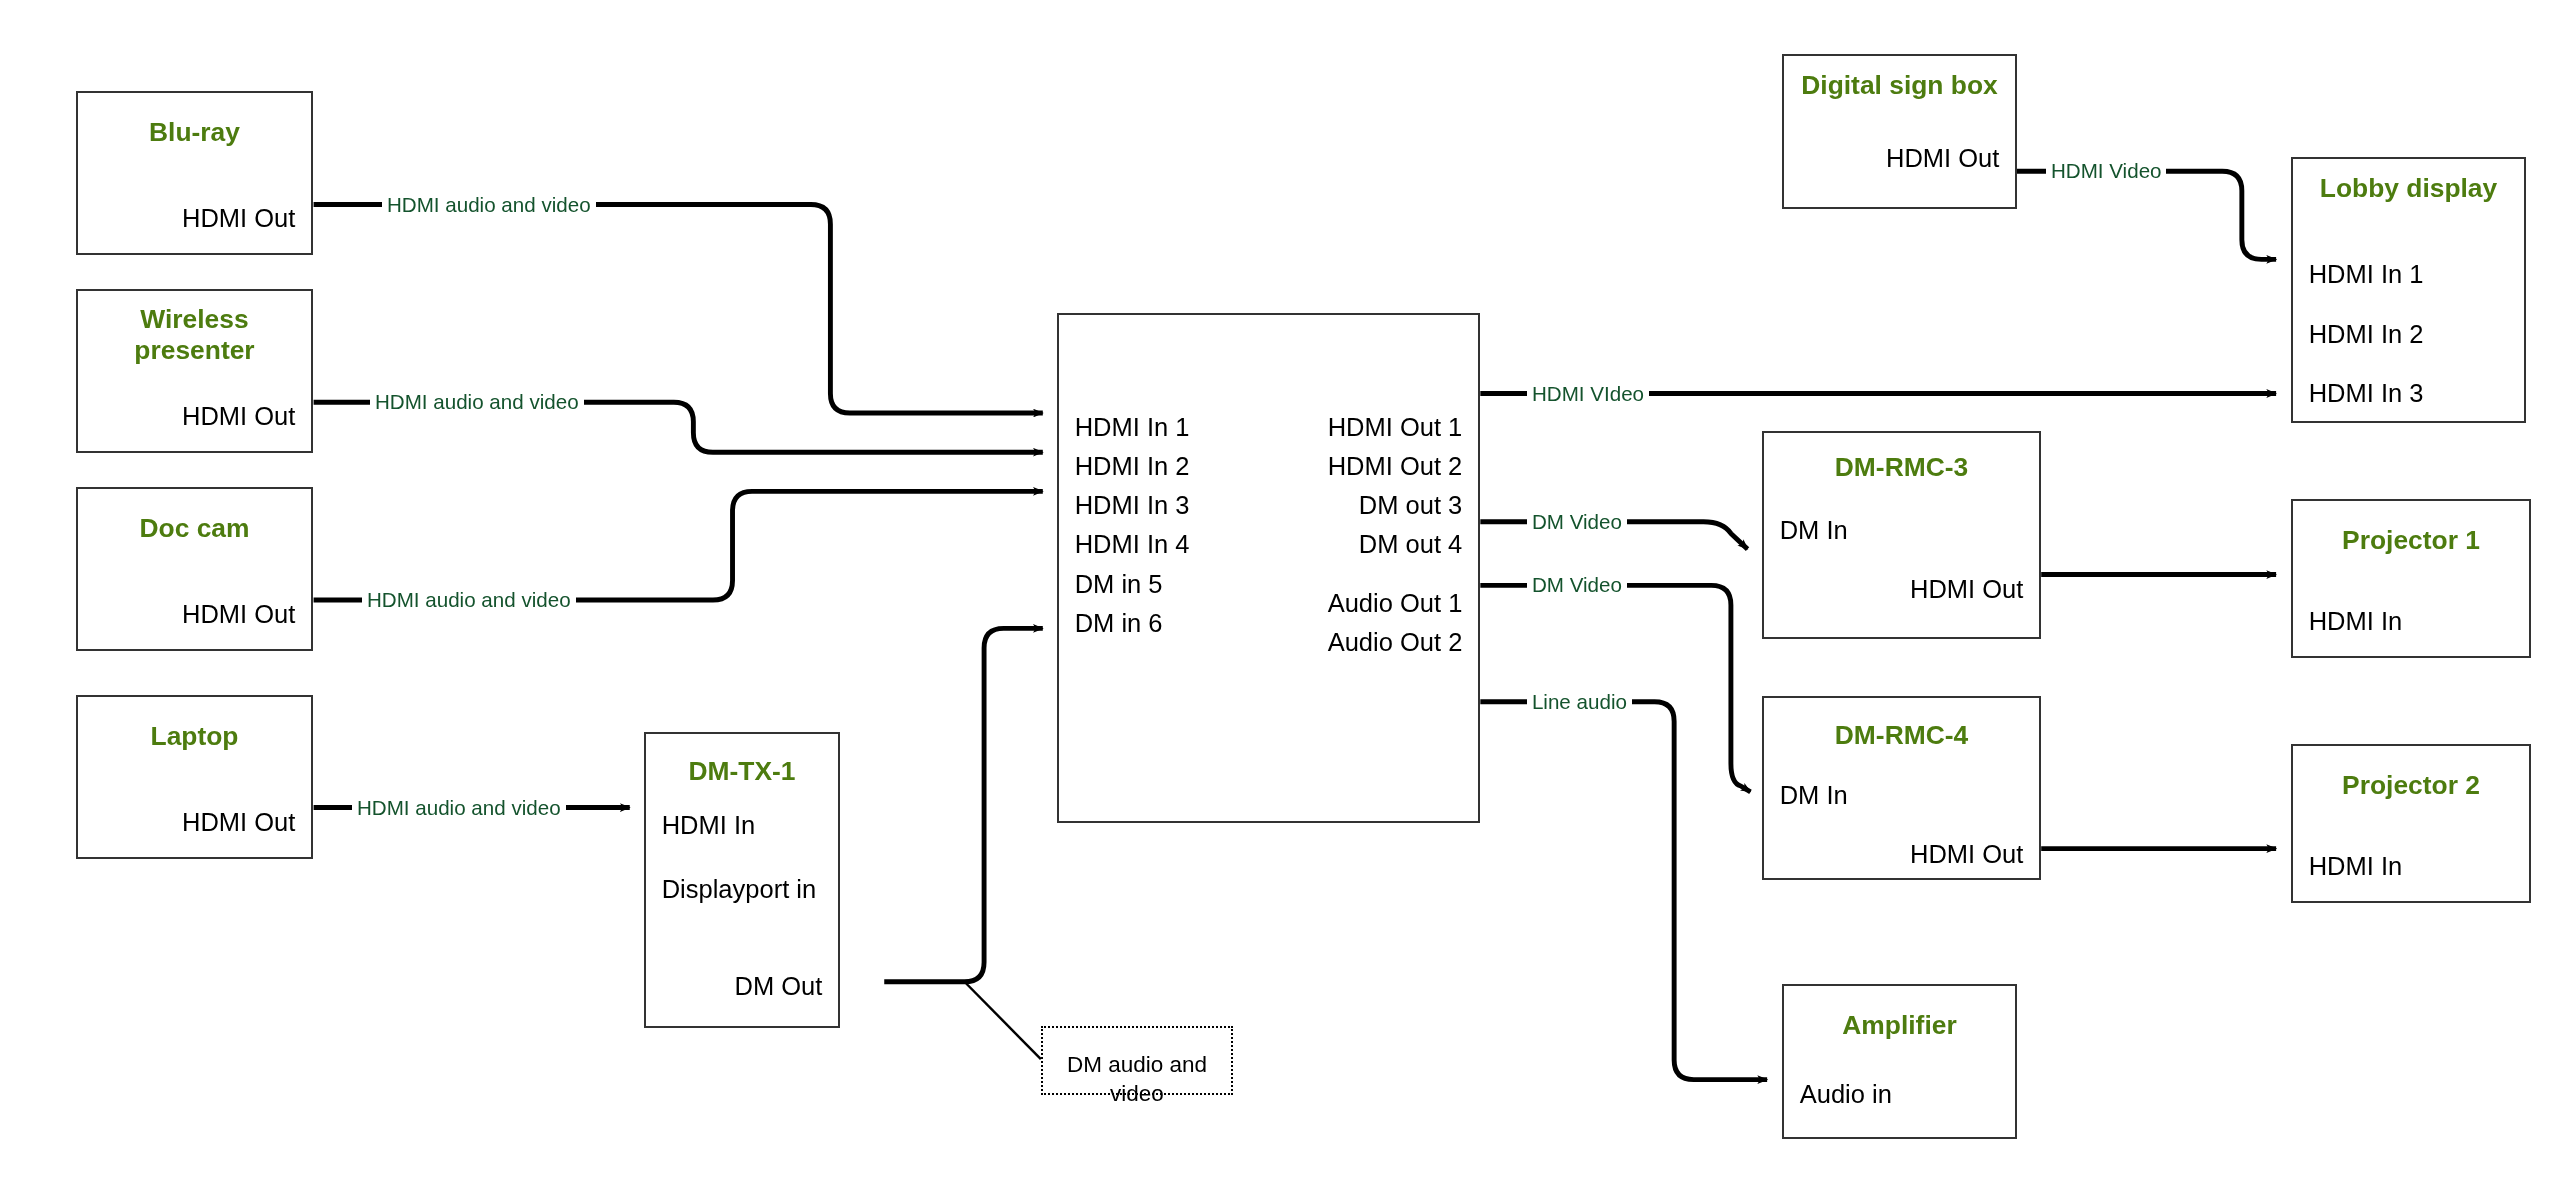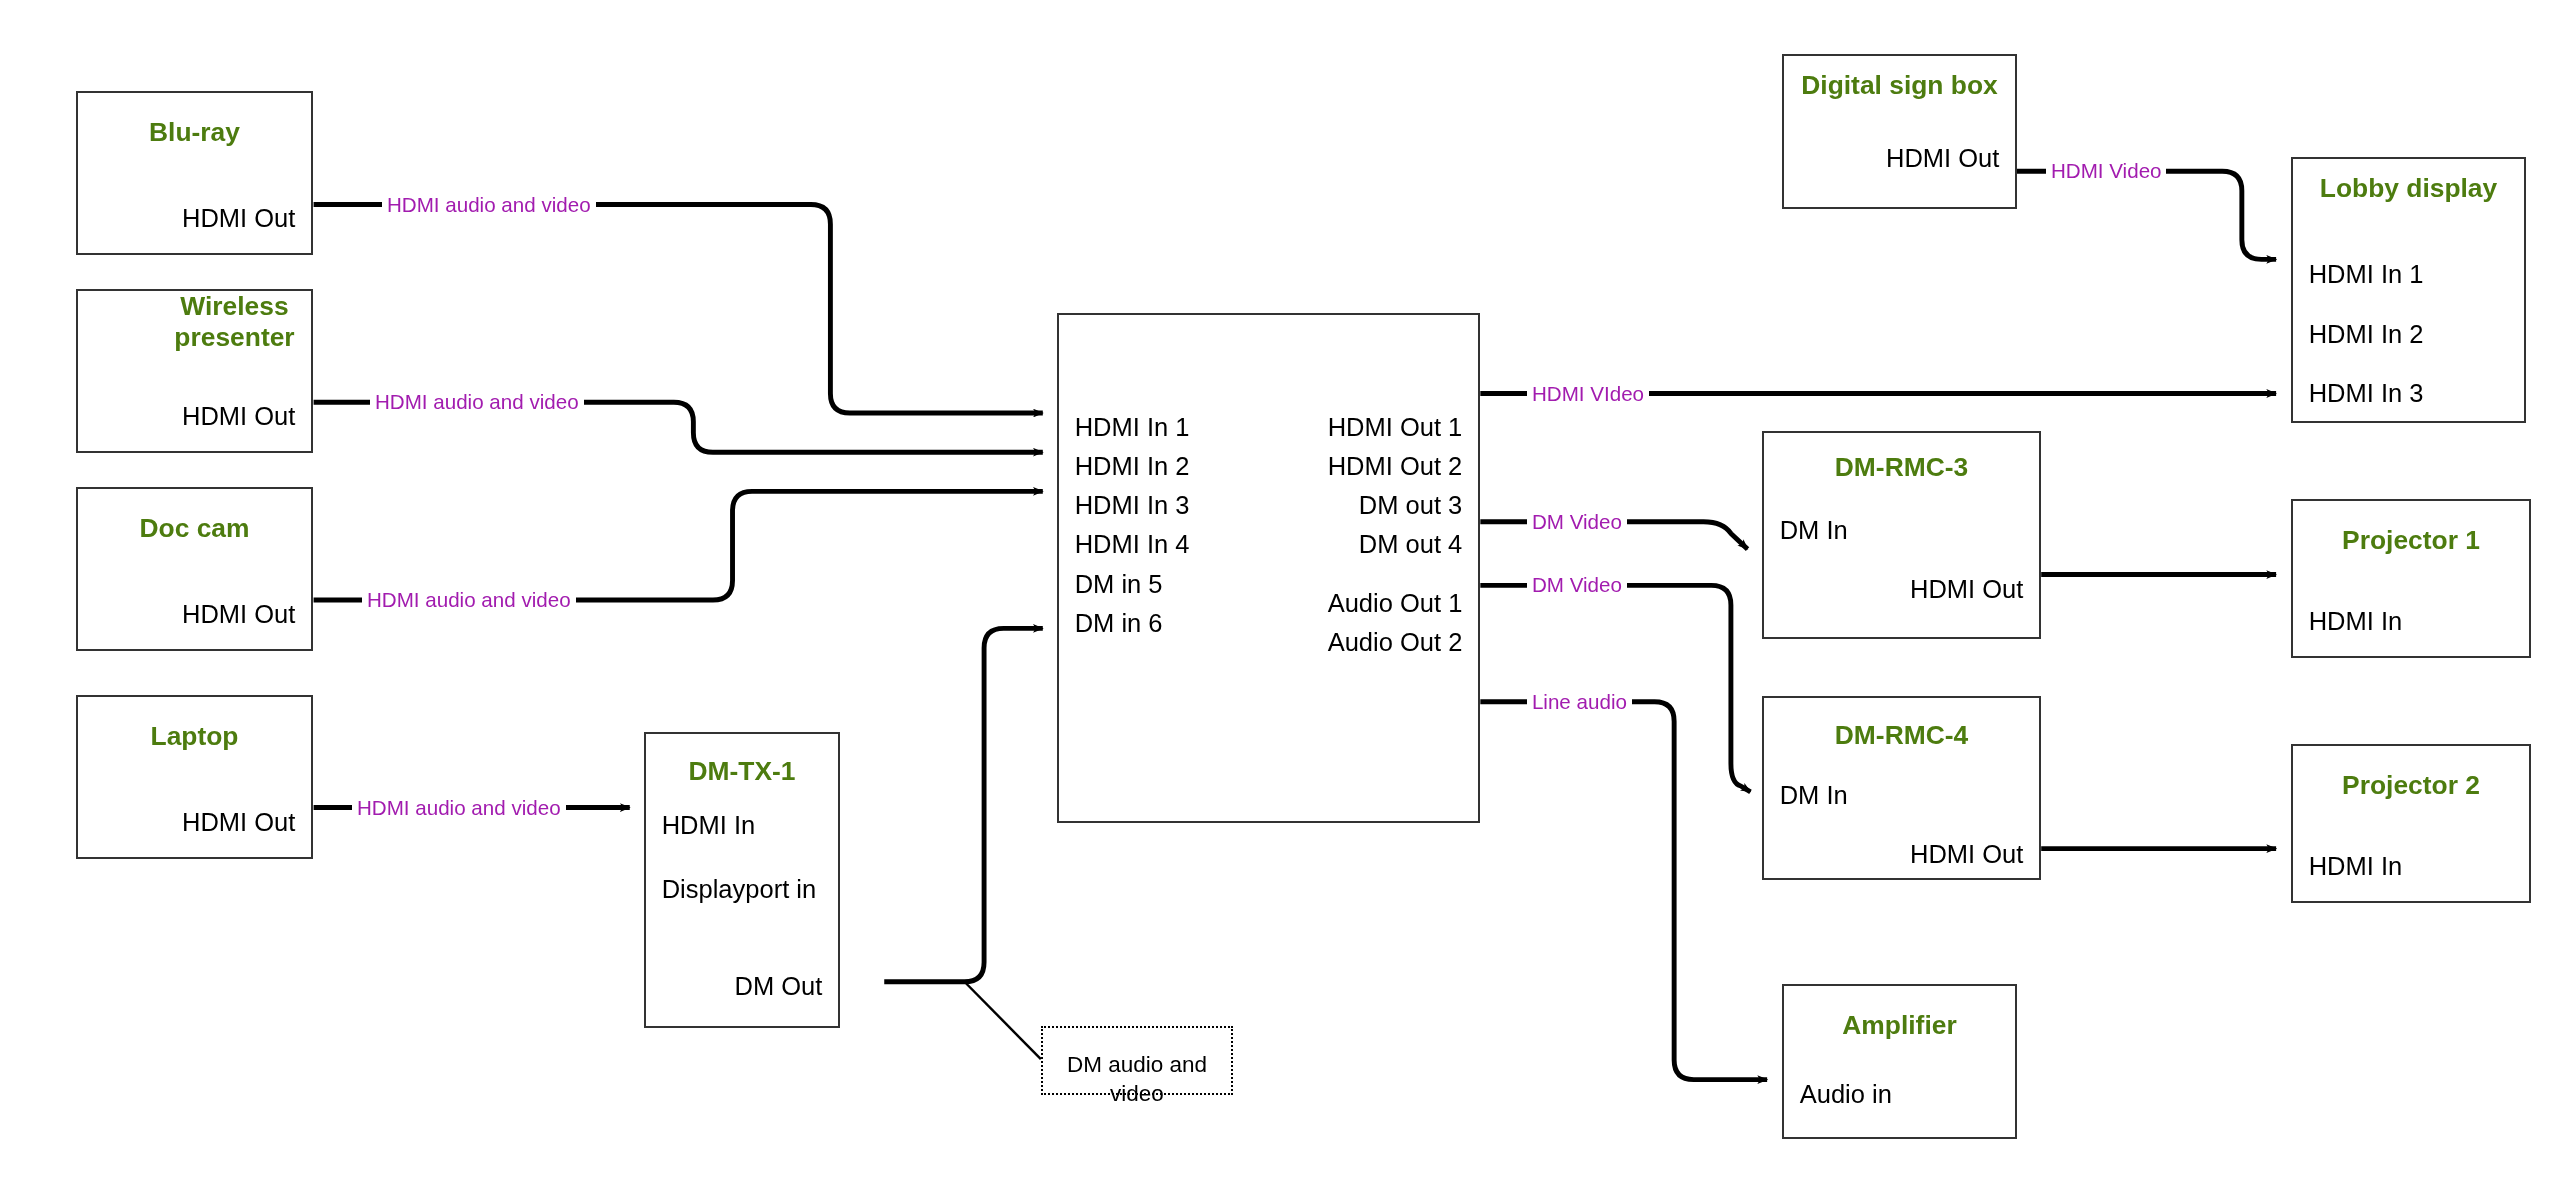--- a/index.html
+++ b/index.html
@@ -60,21 +60,21 @@
     font-size: 25.5px;
     color: #000000;
     white-space: nowrap;
     line-height: 1;
   }
   .port-left  { left: 15.7px; }
   .port-right { right: 15.7px; }
   .wire-label {
     position: absolute;
     font-size: 20.6px;
-    color: #a21caf;
+    color: #14532d;
     white-space: nowrap;
     background: #ffffff;
     padding: 0 4.9px;
     line-height: 1;
     transform: translateY(-50%);
   }
   .callout-text {
     font-size: 22.5px;
     color: #000000;
     margin-top: 38px;
@@ -108,21 +108,21 @@
         <path d="M 985 1003 L 1063 1082" fill="none" stroke="#000000" stroke-width="2.5"></path>
       </g>
   </svg>
 
   <div id="nodes-layer">
       <div class="node" style="left: 76px; top: 91px; width: 237px; height: 164px; border-color: rgb(51, 51, 51);">
         <div class="node-title" style="top: 23.5px;">Blu-ray</div>
         <div class="port port-right" style="top: 113px;">HDMI Out</div>
       </div>
       <div class="node" style="left: 76px; top: 289px; width: 237px; height: 164px; border-color: rgb(51, 51, 51);">
-        <div class="node-title" style="top: 0; padding-left: 40px;">Wireless presenter</div>
+        <div class="node-title" style="top: 13px;">Wireless presenter</div>
         <div class="port port-right" style="top: 113px;">HDMI Out</div>
       </div>
       <div class="node" style="left: 76px; top: 487px; width: 237px; height: 164px; border-color: rgb(51, 51, 51);">
         <div class="node-title" style="top: 23.5px;">Doc cam</div>
         <div class="port port-right" style="top: 113px;">HDMI Out</div>
       </div>
       <div class="node" style="left: 76px; top: 695px; width: 237px; height: 164px; border-color: rgb(51, 51, 51);">
         <div class="node-title" style="top: 23.5px;">Laptop</div>
         <div class="port port-right" style="top: 113px;">HDMI Out</div>
       </div>

